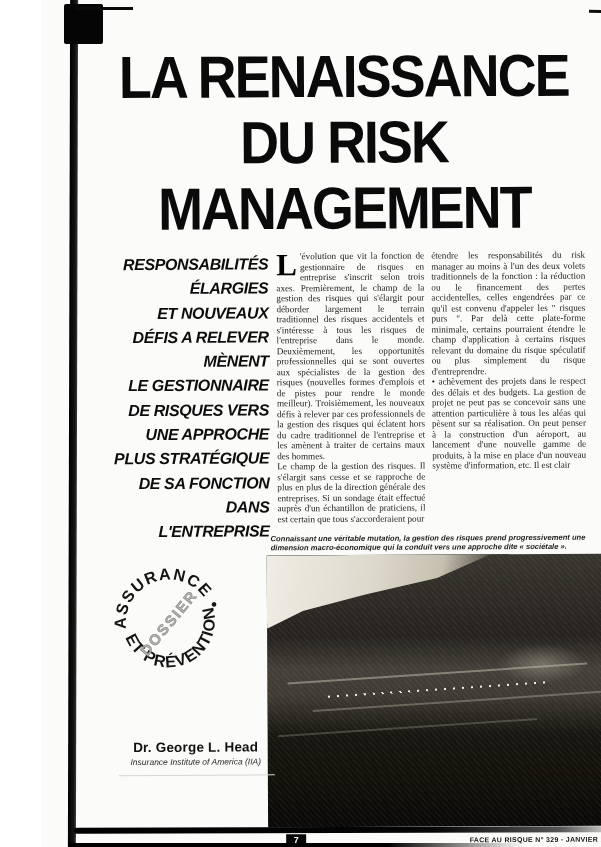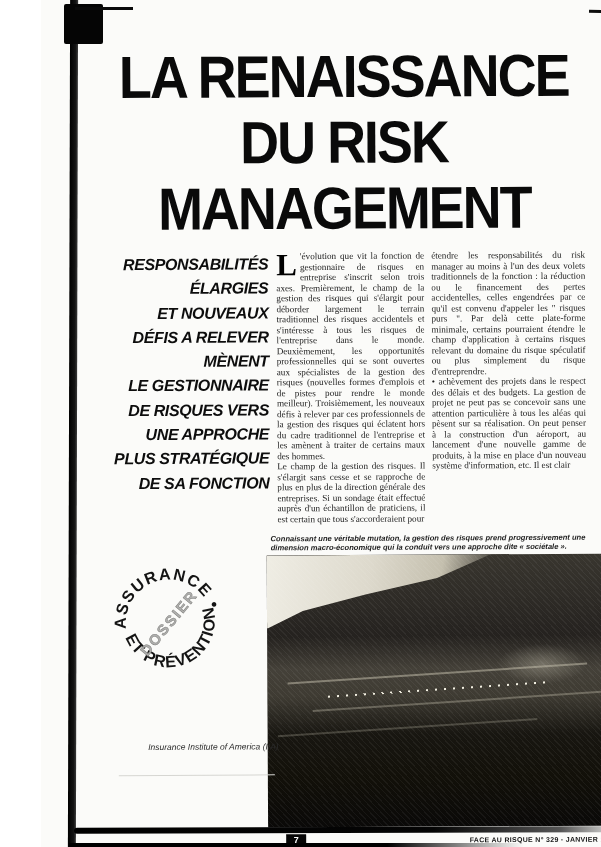--- a/index.html
+++ b/index.html
@@ -55,21 +55,21 @@
   .streak.s3{left:10px; top:172px; width:260px; opacity:.5;}
   .lights{position:absolute; left:60px; top:134px; width:220px; height:2px; transform:rotate(-3.5deg);
     background:repeating-linear-gradient(90deg,#f3f0e2 0 2px, rgba(0,0,0,0) 2px 9px);}
   .glow{position:absolute; right:30px; top:90px; width:90px; height:40px;
     background:radial-gradient(ellipse at center, rgba(215,210,190,.35) 0%, rgba(0,0,0,0) 70%);}
   
   .stamp{position:absolute; left:68px; top:563px; width:118px; height:118px; transform:rotate(-12deg);}
   
   .author{position:absolute; left:70px; top:739px; width:166px; text-align:center; color:#101010;}
   .author-name{font-size:13.5px; font-weight:bold; letter-spacing:0.2px;}
-  .author-affil{font-size:8.5px; font-style:italic; margin-top:2px; color:#2a2a2a;text-align:right;}
+  .author-affil{font-size:8.5px; font-style:italic; margin-top:2px; color:#2a2a2a;}
   .author-rule{position:absolute; left:76px; top:774px; width:156px; height:1px; background:#d6d6d2;}
   
   .page-num-box{position:absolute; left:243px; top:834px; width:20px; height:13px; background:#060606;
     color:#fff; font-size:9px; font-weight:bold; text-align:center; line-height:13px;}
   .journal-line{position:absolute; right:27px; top:837px; font-size:7px; font-weight:bold;
     letter-spacing:0.3px; color:#161616;}
 </style>
 </head>
 <body>
 
@@ -86,20 +86,21 @@
       <div>RESPONSABILITÉS</div>
       <div>ÉLARGIES</div>
       <div>ET NOUVEAUX</div>
       <div>DÉFIS A RELEVER</div>
       <div>MÈNENT</div>
       <div>LE GESTIONNAIRE</div>
       <div>DE RISQUES VERS</div>
       <div>UNE APPROCHE</div>
       <div>PLUS STRATÉGIQUE</div>
       <div>DE SA FONCTION</div>
+      <div>DANS L'ENTREPRISE</div>
     </div>
 
     <div class="col col1">
       <p><span class="dropcap">L</span><span>'évolution que vit la fonction de gestionnaire de risques en entreprise s'inscrit selon trois axes. Premièrement, le champ de la gestion des risques qui s'élargit pour déborder largement le terrain traditionnel des risques accidentels et s'intéresse à tous les risques de l'entreprise dans le monde. Deuxièmement, les opportunités professionnelles qui se sont ouvertes aux spécialistes de la gestion des risques (nouvelles formes d'emplois et de pistes pour rendre le monde meilleur). Troisièmement, les nouveaux défis à relever par ces professionnels de la gestion des risques qui éclatent hors du cadre traditionnel de l'entreprise et les amènent à traiter de certains maux des hommes.</span></p>
       <p>
         <span class="lead-in">Le champ de la gestion des risques.</span>
         <span>Il s'élargit sans cesse et se rapproche de plus en plus de la direction générale des entreprises. Si un sondage était effectué auprès d'un échantillon de praticiens, il est certain que tous s'accorderaient pour</span>
       </p>
     </div>
 
@@ -128,20 +129,21 @@
           <textPath href="#arcTop" startOffset="50%" text-anchor="middle">ASSURANCE •</textPath>
         </text>
         <text font-family="Liberation Sans, sans-serif" font-size="16.5" font-weight="bold" letter-spacing="1" fill="#141414">
           <textPath href="#arcBot" startOffset="50%" text-anchor="middle">• ET PRÉVENTION</textPath>
         </text>
         <text x="60" y="65" transform="rotate(-38 60 60)" text-anchor="middle" font-family="Liberation Sans, sans-serif" font-size="15" font-weight="bold" letter-spacing="2" fill="#b0b0ae" stroke="#7d7d7b" stroke-width="0.5">DOSSIER</text>
       </svg>
     </div>
 
     <div class="author">
+      <div class="author-name">Dr. George L. Head</div>
       <div class="author-affil">Insurance Institute of America (IIA)</div>
     </div>
     <div class="author-rule"></div>
 
     <div class="page-num-box">7</div>
     <div class="journal-line">FACE AU RISQUE N° 329 - JANVIER 1997</div>
   </div>
 
   <div class="left-bar"></div>
   <div class="top-blob"></div>

